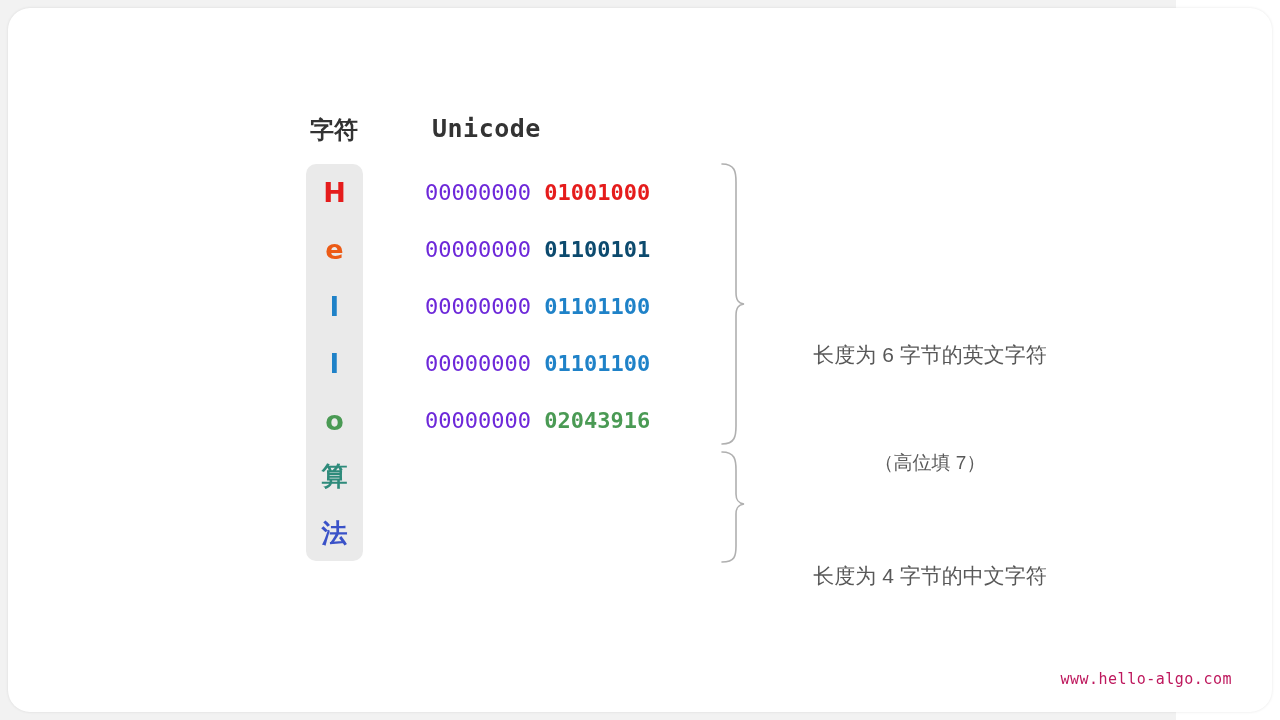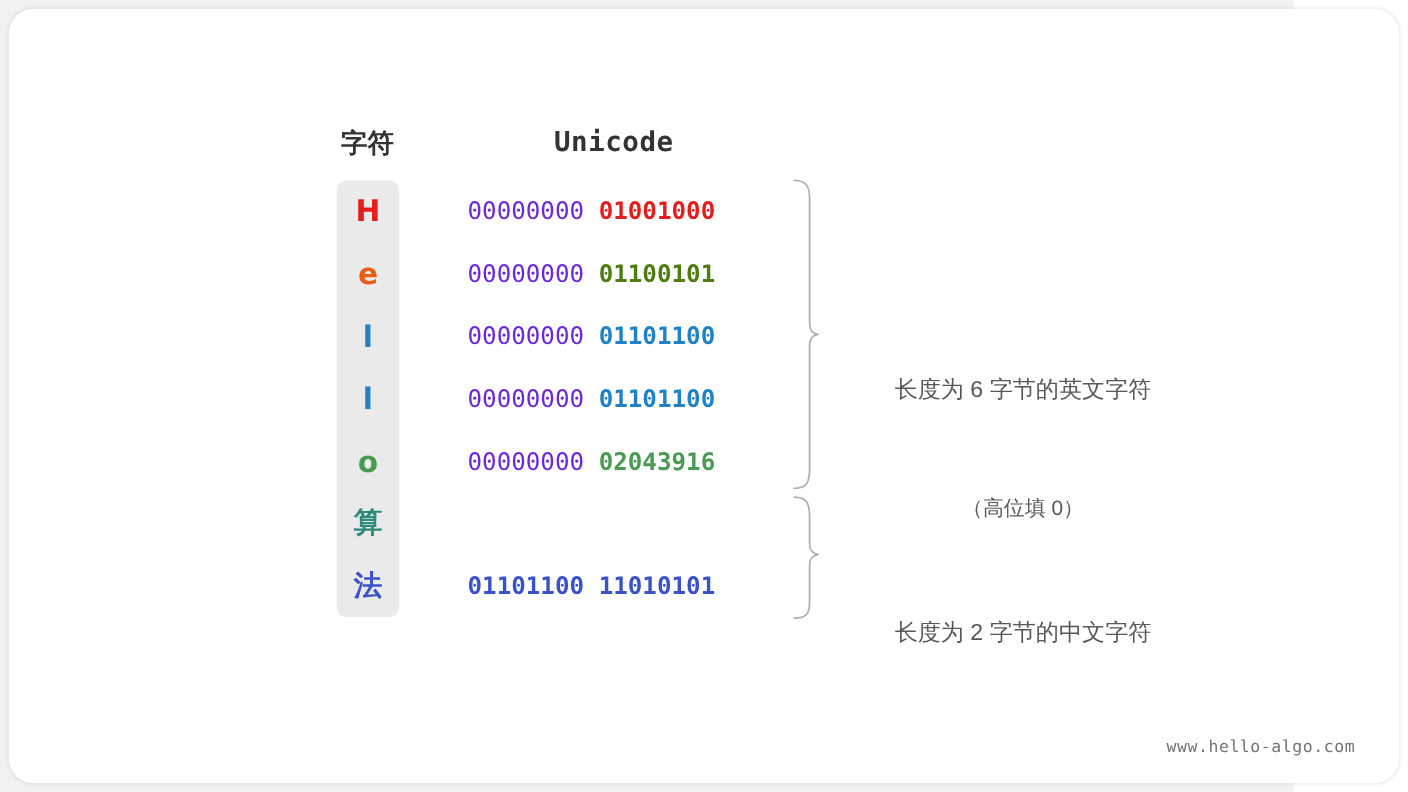--- a/index.html
+++ b/index.html
@@ -54,21 +54,20 @@
     top: 114px;
     width: 56px;
     text-align: center;
     font-size: 24px;
     font-family: "Liberation Sans", "DejaVu Sans", sans-serif;
   }
   #head-unicode {
     left: 432px;
     top: 114px;
     width: 252px;
-    text-align: center;
     font-size: 25px;
     font-family: "DejaVu Sans Mono", "Liberation Mono", monospace;
     letter-spacing: 0.5px;
   }
 
   
   #char-panel {
     position: absolute;
     left: 306px;
     top: 164px;
@@ -155,21 +154,21 @@
     left: 760px;
     top: 486px;
     width: 340px;
   }
 
   
   #watermark {
     position: absolute;
     right: 48px;
     bottom: 32px;
-    color: #737373;
+    color: #be185d;
     font-size: 15px;
     font-family: "DejaVu Sans Mono", "Liberation Mono", monospace;
     letter-spacing: 0.5px;
     text-align: center;
   }
 </style>
 </head>
 <body>
 
 <div id="page">
@@ -182,21 +181,21 @@
 
     <div id="char-panel"></div>
 
     <div class="row" style="top:164px">
       <div class="row-char" style="color:#e51c1c">H</div>
       <div class="row-bits"><span class="byte-high">00000000</span> <span class="byte-low" style="color:#e51c1c">01001000</span></div>
     </div>
 
     <div class="row" style="top:221px">
       <div class="row-char" style="color:#ec5b16">e</div>
-      <div class="row-bits"><span class="byte-high">00000000</span> <span class="byte-low" style="color:#4d7c0f">01100101</span></div>
+      <div class="row-bits"><span class="byte-high">00000000</span> <span class="byte-low" style="color:#0c4a6e">01100101</span></div>
     </div>
 
     <div class="row" style="top:278px">
       <div class="row-char" style="color:#1f82c8">l</div>
       <div class="row-bits"><span class="byte-high">00000000</span> <span class="byte-low" style="color:#1f82c8">01101100</span></div>
     </div>
 
     <div class="row" style="top:335px">
       <div class="row-char" style="color:#1f82c8">l</div>
       <div class="row-bits"><span class="byte-high">00000000</span> <span class="byte-low" style="color:#1f82c8">01101100</span></div>
@@ -206,21 +205,20 @@
       <div class="row-char" style="color:#4a9a54">o</div>
       <div class="row-bits"><span class="byte-high">00000000</span> <span class="byte-low" style="color:#4a9a54">02043916</span></div>
     </div>
 
     <div class="row" style="top:448px">
       <div class="row-char cjk" style="color:#2e8b7b">算</div>
     </div>
 
     <div class="row" style="top:505px">
       <div class="row-char cjk" style="color:#3a52c8">法</div>
-      <div class="row-bits"><span class="byte-high bold" style="color:#3a52c8">01101100</span> <span class="byte-low" style="color:#3a52c8">11010101</span></div>
     </div>
 
     <svg id="braces" viewBox="0 0 1280 720">
 
       <path d="M 722 164
                C 735 164, 736 172, 736 182
                L 736 292
                C 736 300, 738 303, 744 304
                C 738 305, 736 308, 736 316
                L 736 426
@@ -230,23 +228,23 @@
                C 735 452, 736 460, 736 470
                L 736 494
                C 736 500, 738 503, 744 504
                C 738 505, 736 508, 736 514
                L 736 546
                C 736 556, 735 562, 722 562" fill="none" stroke="#b0b0b0" stroke-width="1.6" stroke-linecap="round"></path>
     </svg>
 
     <div class="annotation" id="annot-1">
       <div>长度为 6 字节的英文字符</div>
-      <div class="sub">（高位填 0）</div>
+      <div class="sub">（高位填 7）</div>
     </div>
 
     <div class="annotation" id="annot-2">
-      <div>长度为 2 字节的中文字符</div>
+      <div>长度为 4 字节的中文字符</div>
     </div>
 
     <div id="watermark">www.hello-algo.com</div>
 
   </div>
 </div>
 
 </body></html>

